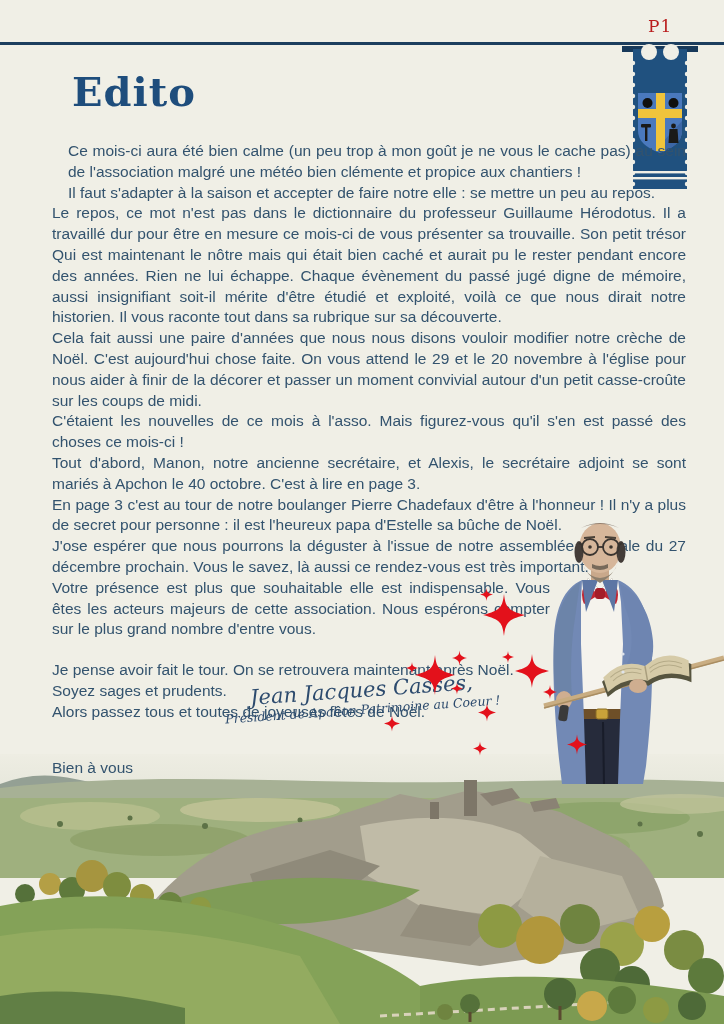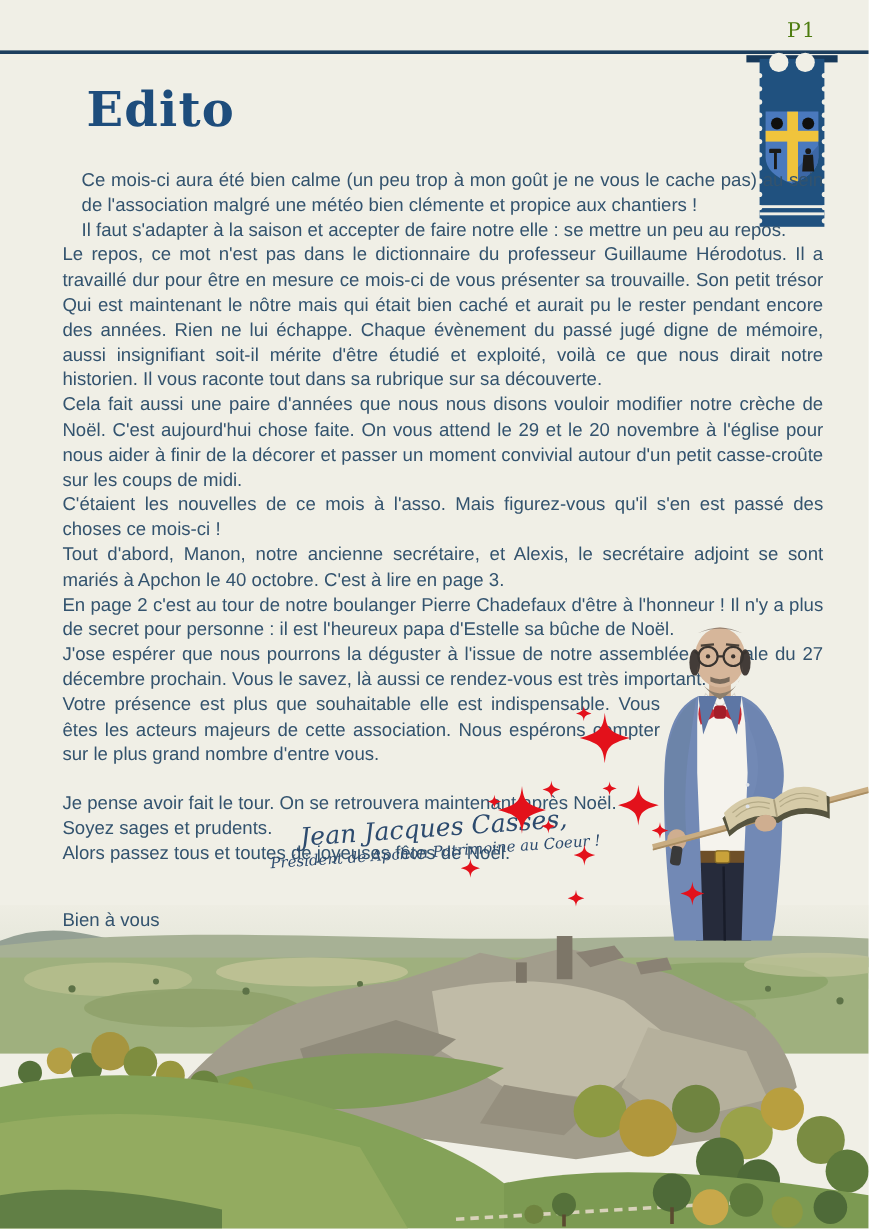--- a/index.html
+++ b/index.html
@@ -10,21 +10,21 @@
     overflow:hidden;
     font-family:"Liberation Sans", sans-serif;
   }
   .top-rule{
     position:absolute;top:42px;left:0;width:724px;height:3px;
     background:#1c3e5e;
   }
   .page-number{
     position:absolute;top:16px;left:648px;width:40px;
     font-family:"DejaVu Serif", serif;
-    font-size:17px;color:#4d7c0f;letter-spacing:1px;text-align:center;
+    font-size:17px;color:#b91c1c;letter-spacing:1px;text-align:left;
   }
   .banner{position:absolute;top:43px;left:620px;width:80px;height:152px;z-index:2;}
   .page-title{
     position:absolute;top:72px;left:72px;
     font-family:"DejaVu Serif", serif;
     font-weight:700;font-size:40px;line-height:1;
     color:#1e4d7c;letter-spacing:1px;
   }
   .content{
     position:absolute;top:141px;left:52px;width:634px;z-index:2;
@@ -122,21 +122,21 @@
 
   <div class="page-title">Edito</div>
 
   <div class="content">
     <p class="indent">Ce mois-ci aura été bien calme (un peu trop à mon goût je ne vous le cache pas) au sein de l'association malgré une météo bien clémente et propice aux chantiers !</p>
     <p class="indent">Il faut s'adapter à la saison et accepter de faire notre elle : se mettre un peu au repos.</p>
     <p>Le repos, ce mot n'est pas dans le dictionnaire du professeur Guillaume Hérodotus. Il a travaillé dur pour être en mesure ce mois-ci de vous présenter sa trouvaille. Son petit trésor Qui est maintenant le nôtre mais qui était bien caché et aurait pu le rester pendant encore des années. Rien ne lui échappe. Chaque évènement du passé jugé digne de mémoire, aussi insignifiant soit-il mérite d'être étudié et exploité, voilà ce que nous dirait notre historien. Il vous raconte tout dans sa rubrique sur sa découverte.</p>
     <p>Cela fait aussi une paire d'années que nous nous disons vouloir modifier notre crèche de Noël. C'est aujourd'hui chose faite. On vous attend le 29 et le 20 novembre à l'église pour nous aider à finir de la décorer et passer un moment convivial autour d'un petit casse-croûte sur les coups de midi.</p>
     <p>C'étaient les nouvelles de ce mois à l'asso. Mais figurez-vous qu'il s'en est passé des choses ce mois-ci !</p>
     <p>Tout d'abord, Manon, notre ancienne secrétaire, et Alexis, le secrétaire adjoint se sont mariés à Apchon le 40 octobre. C'est à lire en page 3.</p>
-    <p>En page 2 c'est au tour de notre boulanger Pierre Chadefaux d'être à l'honneur ! Il n'y a plus de secret pour personne : il est l'heureux papa d'Estelle sa bûche de Noël.</p>
+    <p>En page 3 c'est au tour de notre boulanger Pierre Chadefaux d'être à l'honneur ! Il n'y a plus de secret pour personne : il est l'heureux papa d'Estelle sa bûche de Noël.</p>
     <p>J'ose espérer que nous pourrons la déguster à l'issue de notre assemblée générale du 27 décembre prochain. Vous le savez, là aussi ce rendez-vous est très important.</p>
     <p class="narrow">Votre présence est plus que souhaitable elle est indispensable. Vous êtes les acteurs majeurs de cette association. Nous espérons compter sur le plus grand nombre d'entre vous.</p>
     <p class="space-before">Je pense avoir fait le tour. On se retrouvera maintenant après Noël.</p>
     <p>Soyez sages et prudents.</p>
     <p>Alors passez tous et toutes de joyeuses fêtes de Noël.</p>
     <p class="salutation">Bien à vous</p>
   </div>
 
   <div class="signature">
     <div class="sig-name">Jean Jacques Casses,</div>

